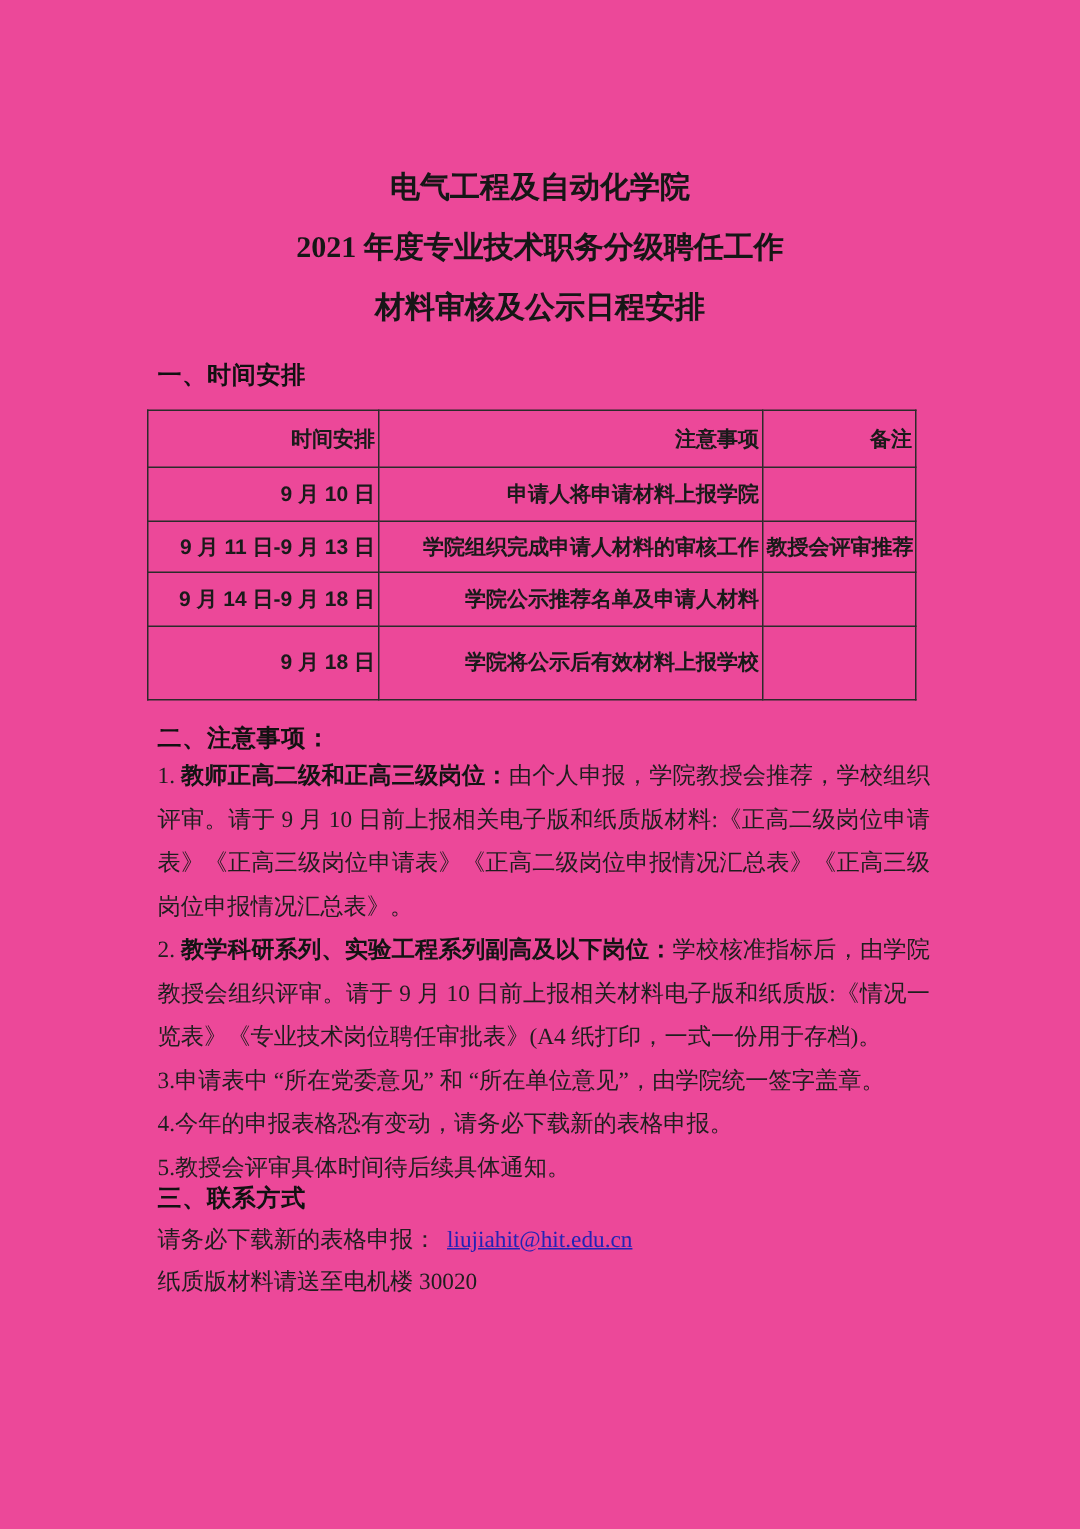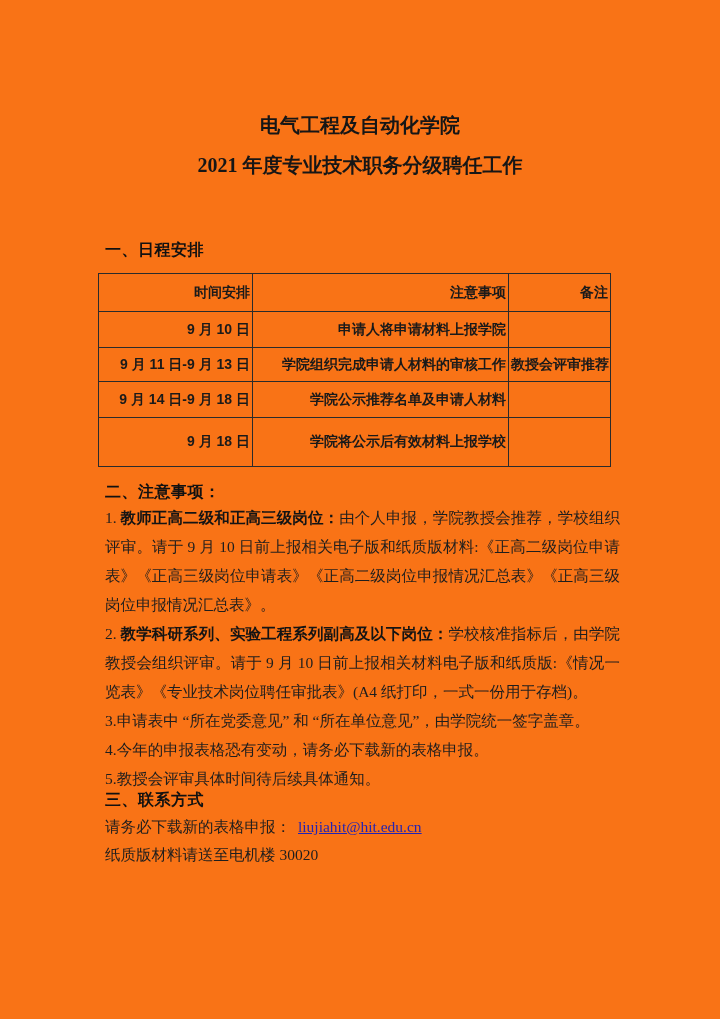--- a/index.html
+++ b/index.html
@@ -4,21 +4,21 @@
 <style>
   * { margin:0; padding:0; box-sizing:border-box; }
   html,body { width:720px; height:1019px; }
   body {
     background:#ffffff;
     font-family:"Liberation Serif","DejaVu Serif",serif;
     color:#1e1e1e;
     position:relative;
     overflow:hidden;
   }
-  .page { position:absolute; inset:0; background:#f97316; }
+  .page { position:absolute; inset:0; background:#ec4899; }
 
   
   .title-block {
     position:absolute; top:105px; left:0; width:720px;
     text-align:center;
   }
   .title-line {
     line-height:40px;
     font-size:20px;
     font-weight:bold;
@@ -97,23 +97,24 @@
   }
 </style>
 </head>
 <body>
 
 <div class="page">
 
   <header class="title-block">
     <div class="title-line">电气工程及自动化学院</div>
     <div class="title-line">2021 年度专业技术职务分级聘任工作</div>
+    <div class="title-line">材料审核及公示日程安排</div>
   </header>
 
-  <div class="sec-heading h-schedule">一、日程安排</div>
+  <div class="sec-heading h-schedule">一、时间安排</div>
 
   <table class="schedule-table">
     <colgroup>
         <col class="c-time">
         <col class="c-content">
         <col class="c-note">
       </colgroup>
     <thead>
       <tr class="rh">
         <th>时间安排</th>

